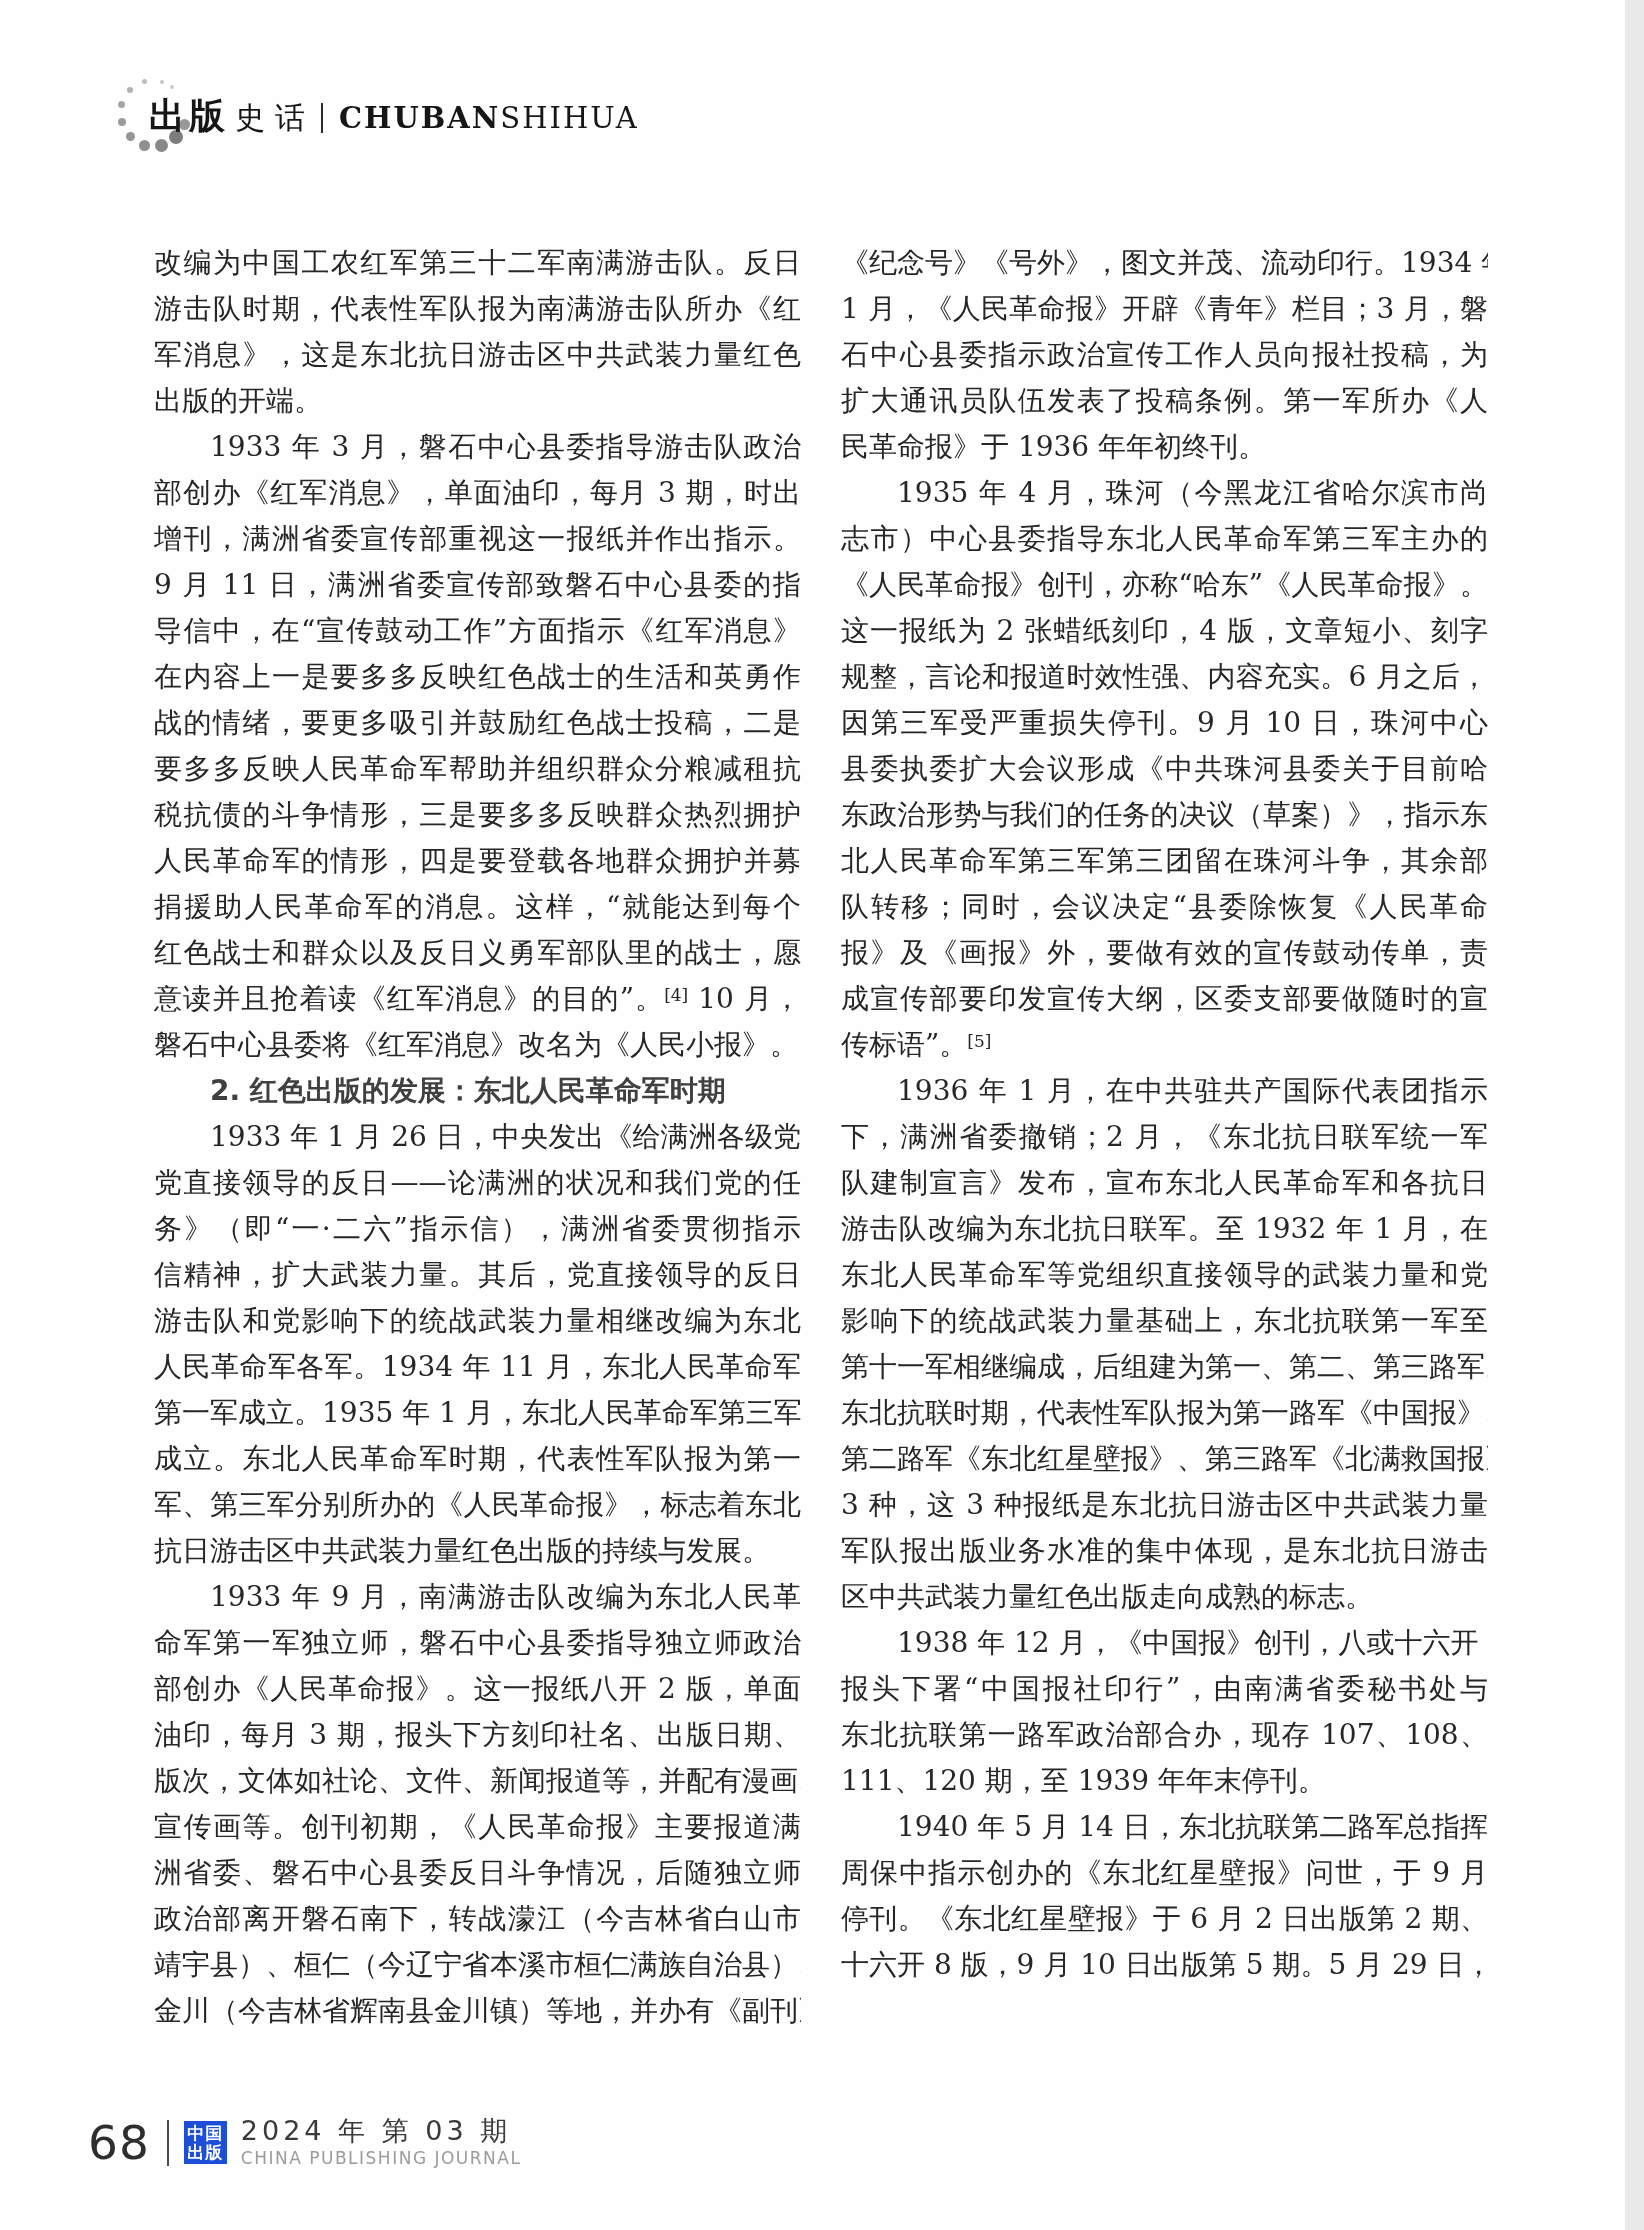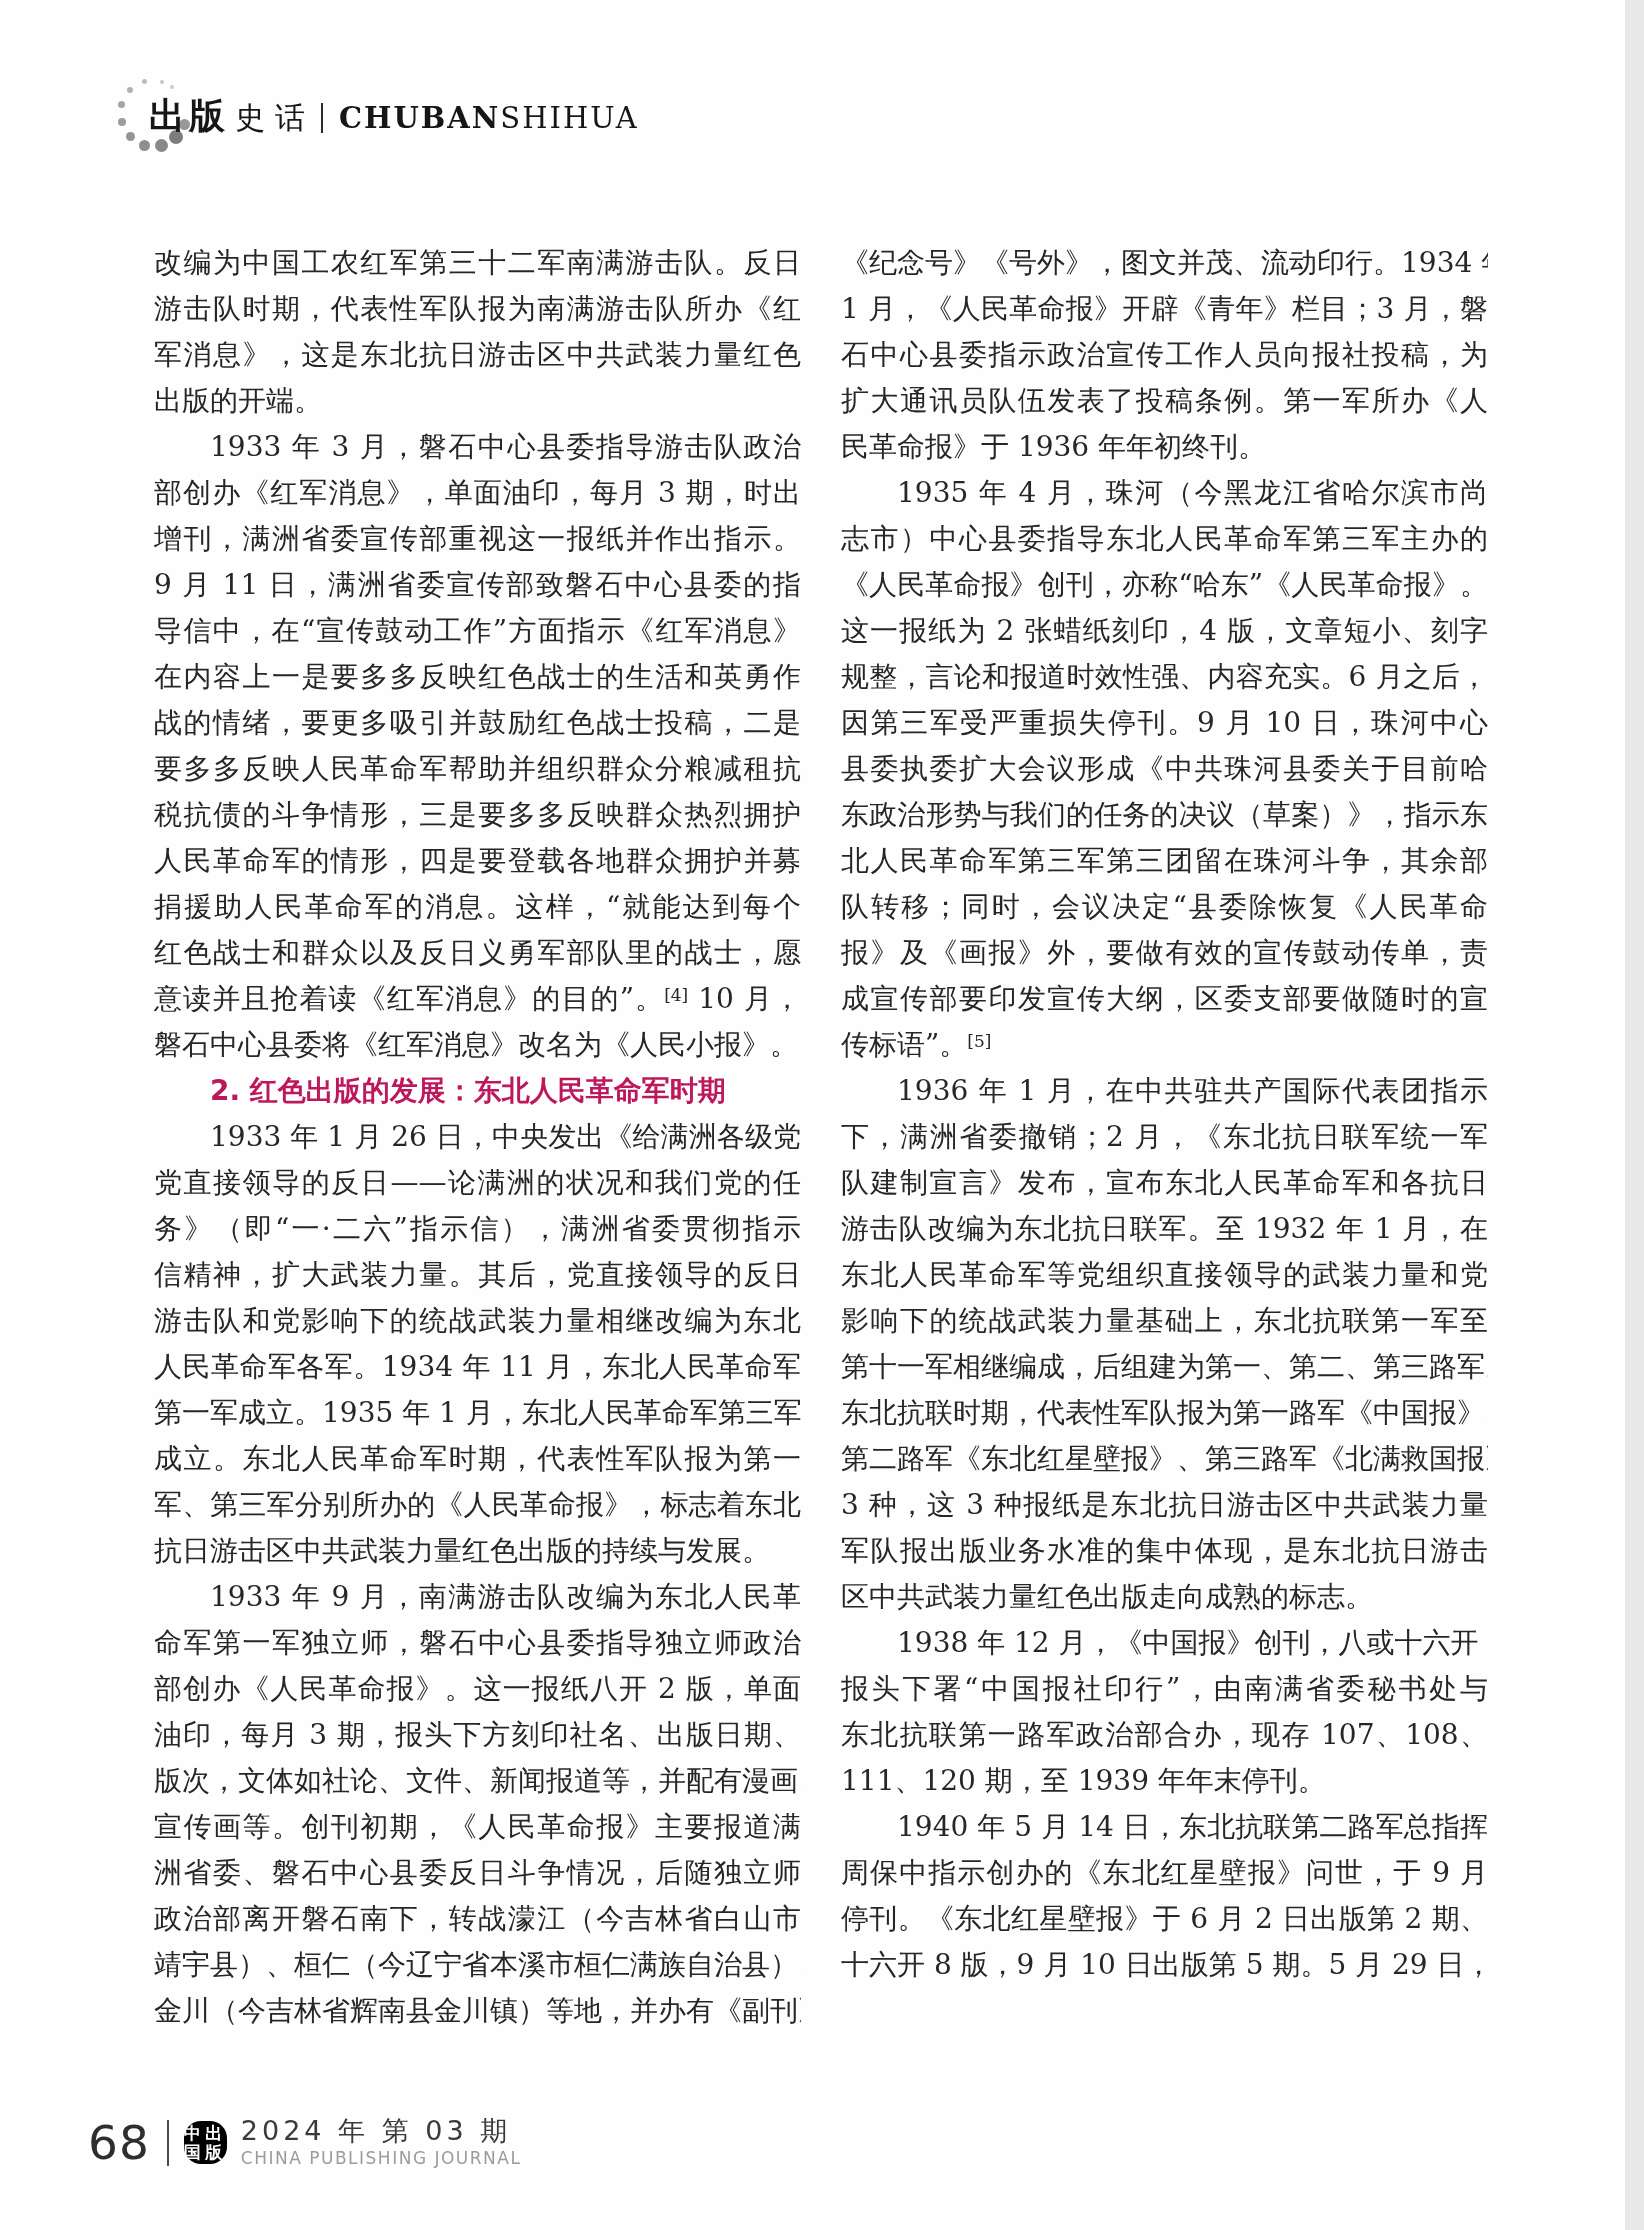--- a/index.html
+++ b/index.html
@@ -29,36 +29,36 @@
   #col-left{left:154px;}
   #col-right{left:841px;}
   .line{
     height:46px;line-height:46px;font-size:28px;color:#262626;
     text-align:justify;text-align-last:justify;text-justify:inter-character;
     overflow:hidden;white-space:nowrap;
   }
   .line.parend{text-align-last:left;}
   .line.indent{padding-left:56px;}
   .line.heading{
-    font-family:"DejaVu Sans",sans-serif;font-weight:700;color:#be185d;
+    font-family:"DejaVu Sans",sans-serif;font-weight:700;color:#404040;
     text-align-last:left;
   }
   sup.fn{font-size:17px;line-height:0;vertical-align:7px;letter-spacing:0;}
   
   .footer{
     position:absolute;left:88px;top:2115px;
     display:flex;align-items:center;
     font-family:"DejaVu Sans",sans-serif;
   }
   .pagenum{font-size:47px;color:#2e2e2e;font-weight:400;letter-spacing:1px;}
   .fdiv{width:2px;height:46px;background:#4a4a4a;margin:0 15px 0 17px;}
   .flogo{
-    width:43px;height:43px;background:#000000;color:#ffffff;
-    display:flex;flex-direction:row;align-items:center;justify-content:center;
-    font-weight:700;font-size:17px;line-height:19px;border-radius:17px;
+    width:43px;height:43px;background:#1d4ed8;color:#ffffff;
+    display:flex;flex-direction:column;align-items:center;justify-content:center;
+    font-weight:700;font-size:17px;line-height:19px;
   }
   .flogo span{display:block;letter-spacing:1px;}
   .fissue{margin-left:14px;display:flex;flex-direction:column;justify-content:center;}
   .fissue .zh{font-size:27px;color:#3a3a3a;letter-spacing:4px;line-height:30px;}
   .fissue .en{font-size:17px;color:#9b9b9b;letter-spacing:1.5px;line-height:22px;margin-top:1px;}
 </style>
 </head>
 <body>
 
 <div class="page">

